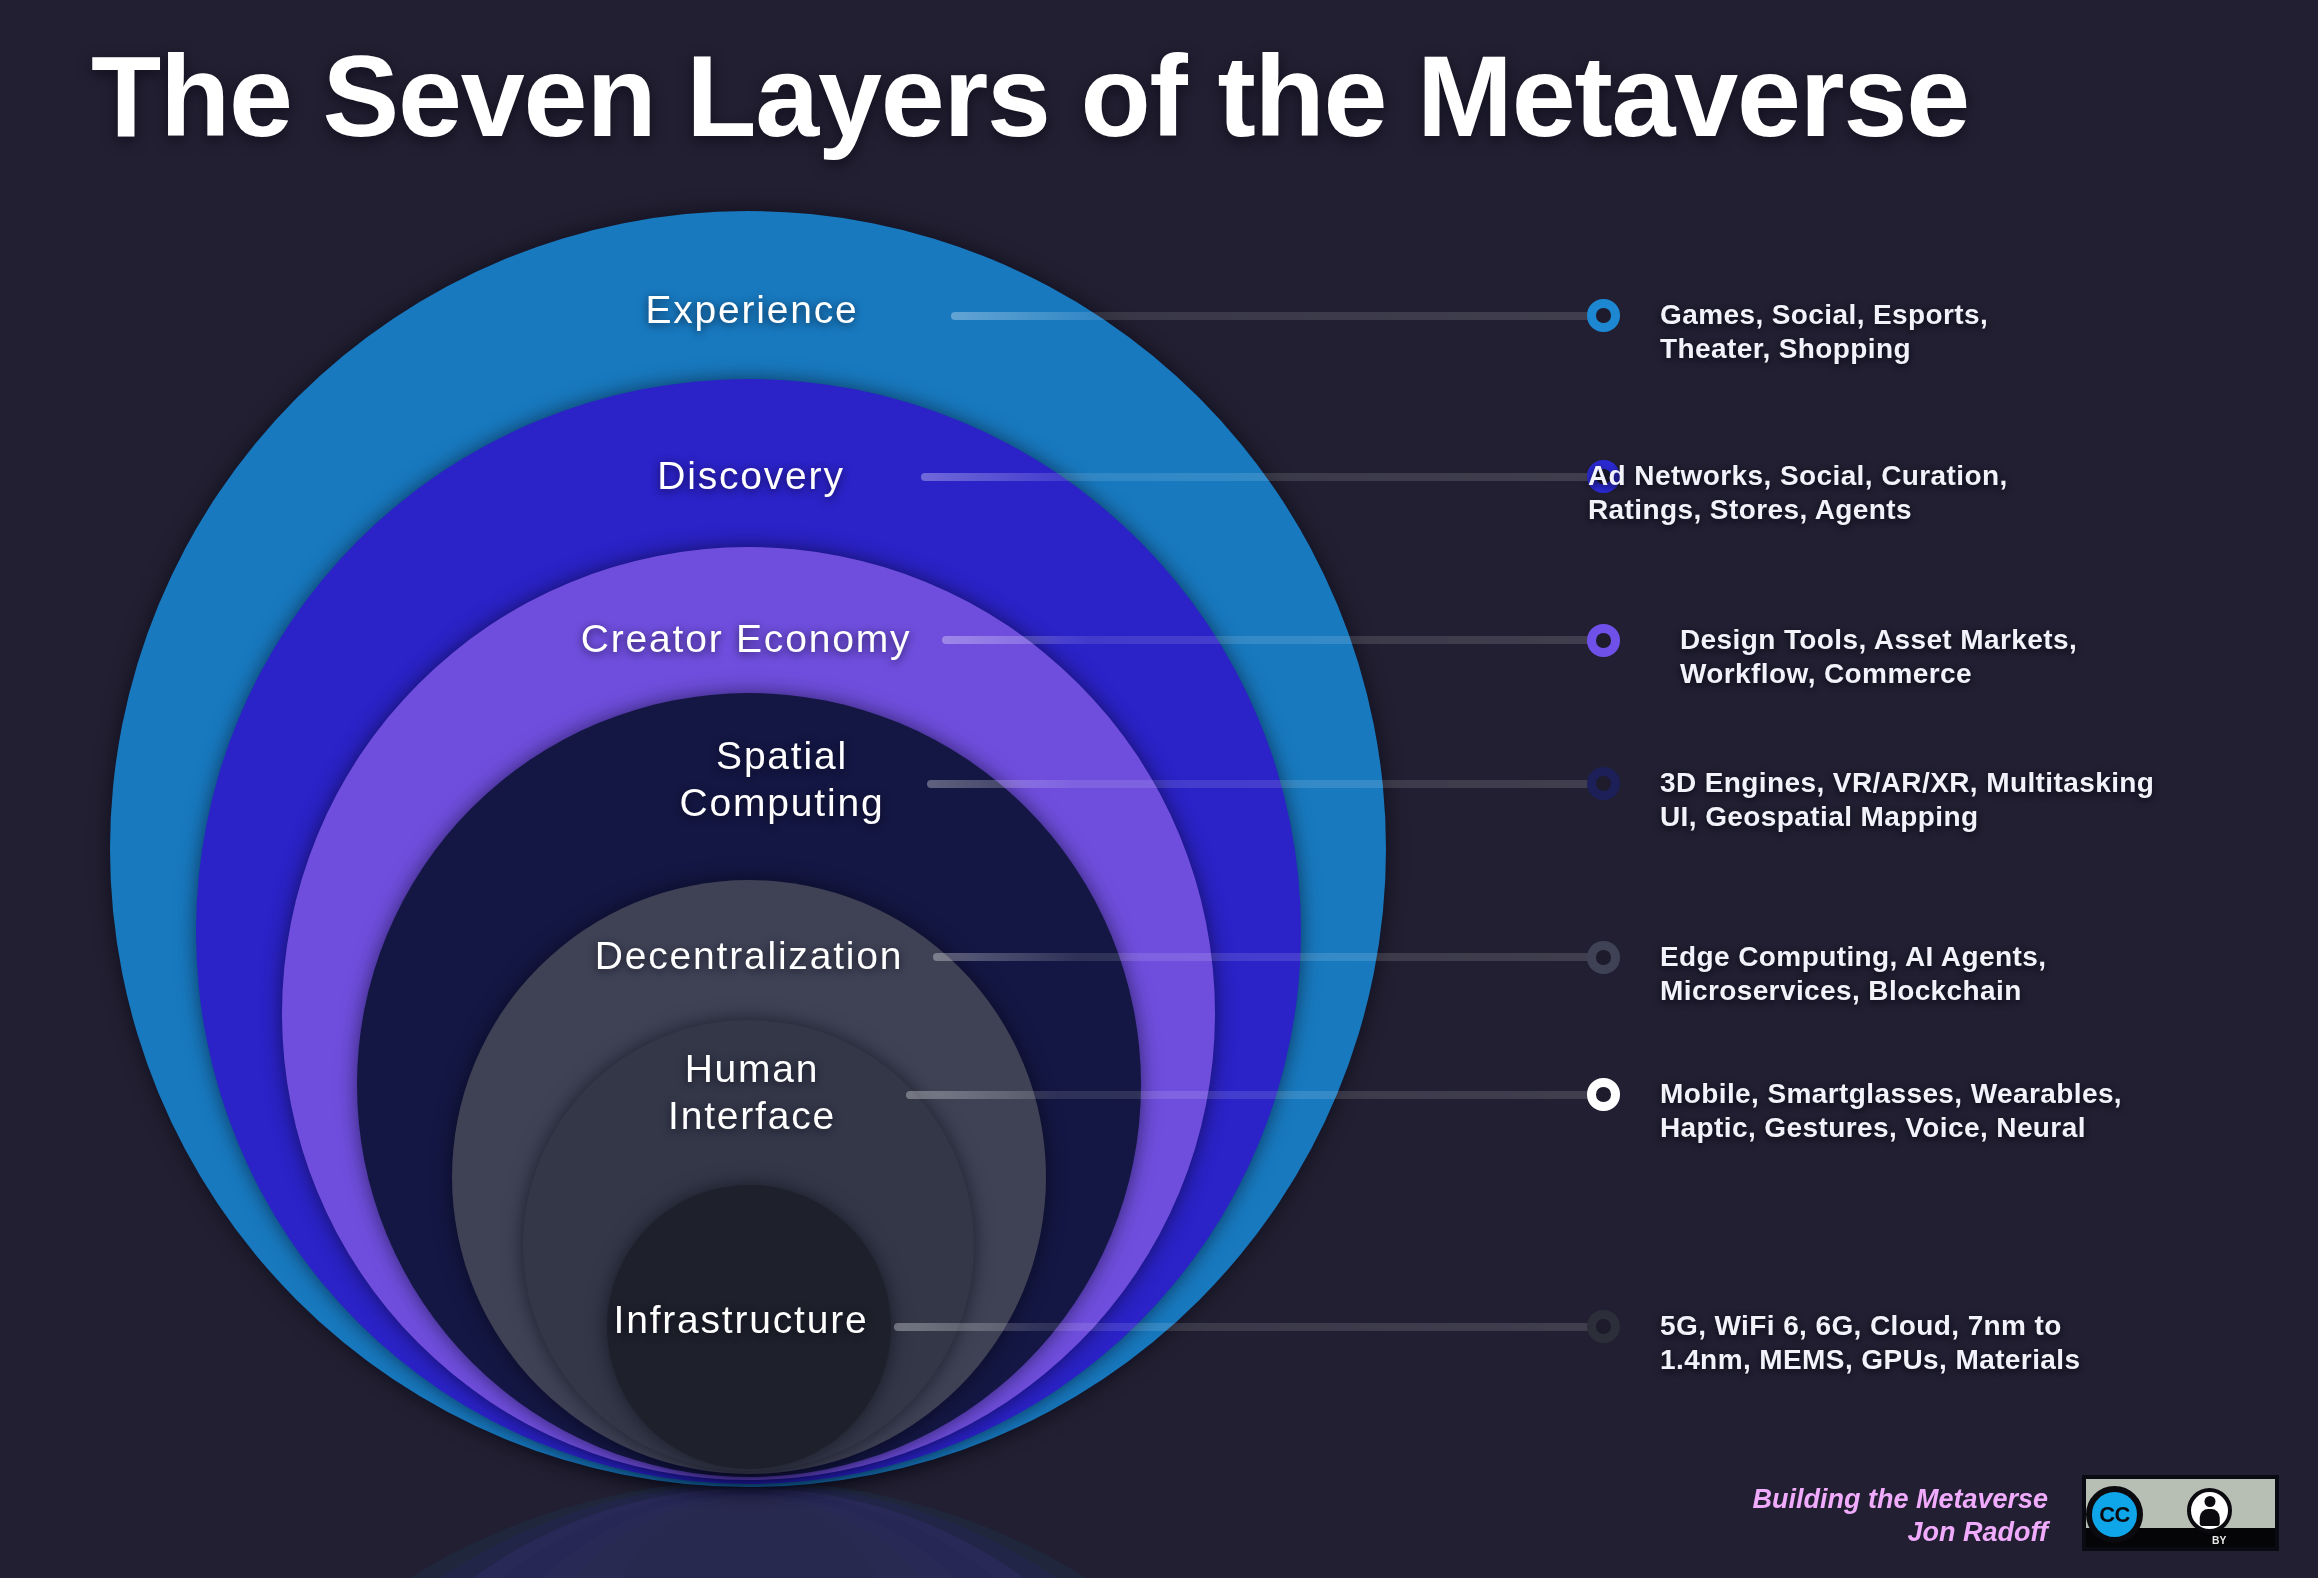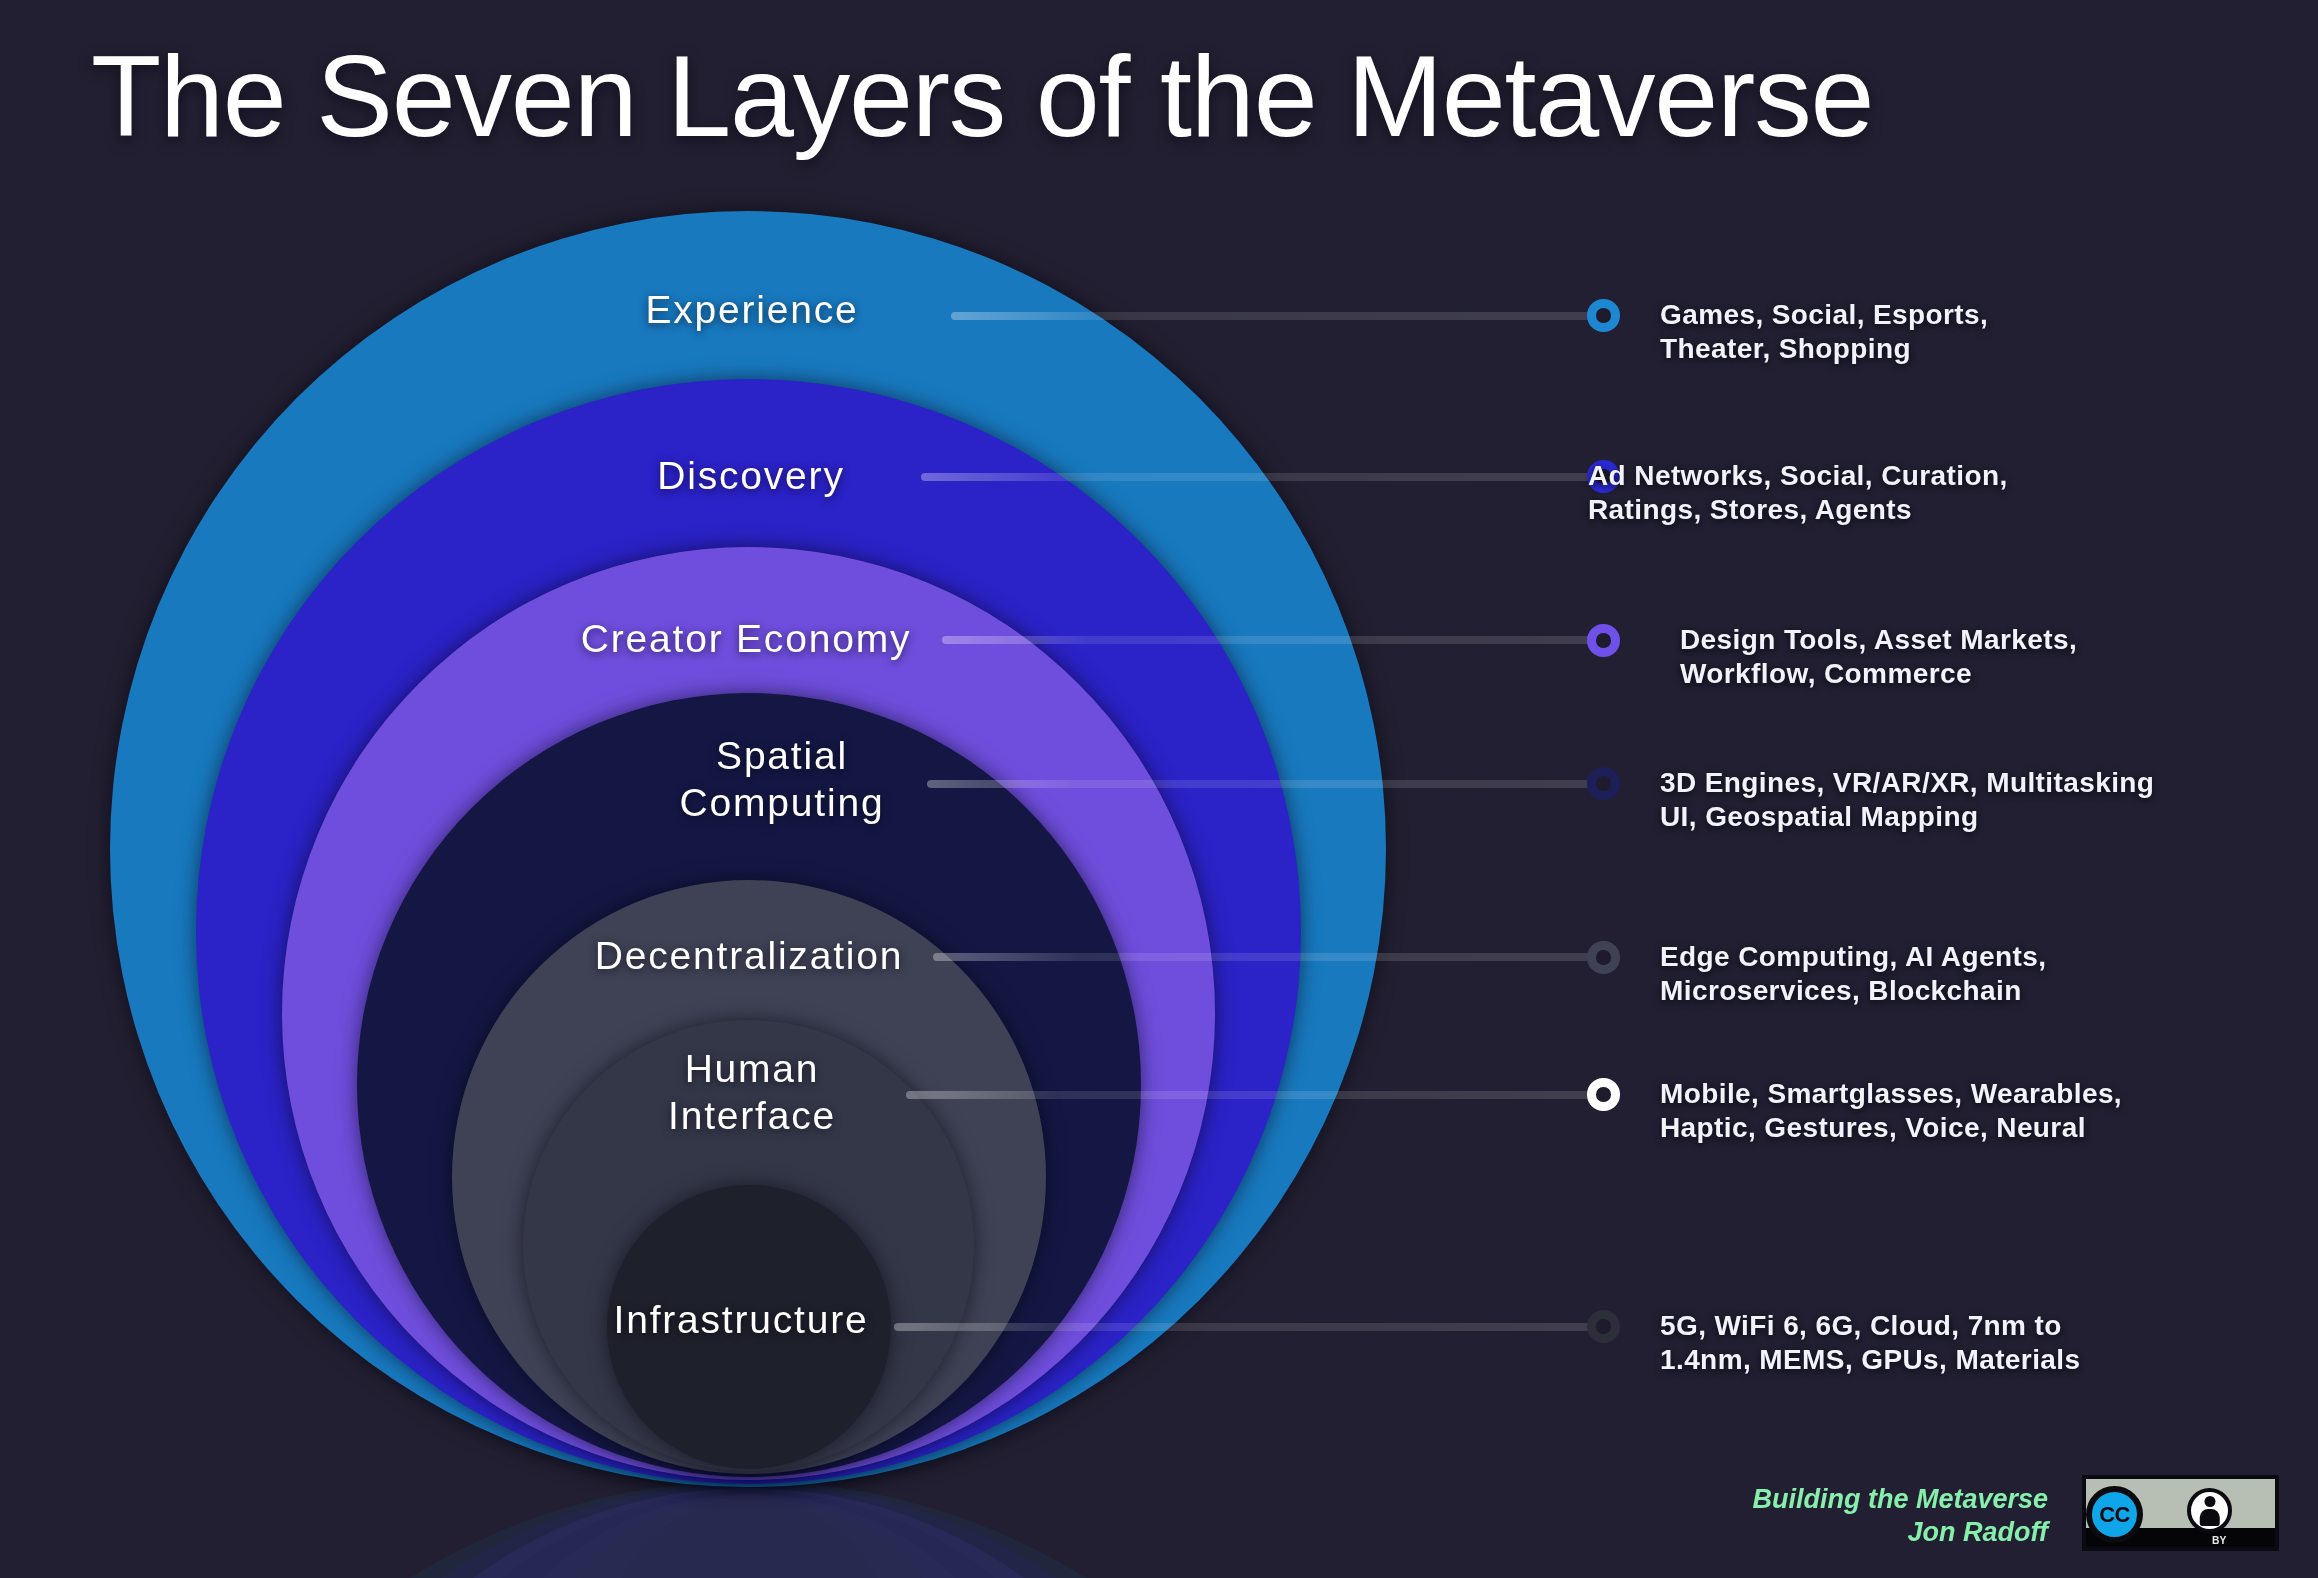--- a/index.html
+++ b/index.html
@@ -8,21 +8,21 @@
     background:#211F31;
     overflow:hidden;
     position:relative;
     font-family:"Liberation Sans","DejaVu Sans",sans-serif;
   }
   #stage{position:absolute;inset:0;}
 
   
   .title{
     position:absolute;left:91px;top:31px;
-    font-size:115px;font-weight:400;letter-spacing:-1.2px;
+    font-size:115px;font-weight:700;letter-spacing:-1.2px;
     color:#ffffff;line-height:130px;white-space:nowrap;
     text-shadow:0 3.6px 13.3px rgba(5,4,14,.55);
     z-index:6;
   }
 
   
   .circle{
     position:absolute;border-radius:50%;
     box-shadow:0 0 20.5px rgba(4,3,12,.55);
   }
@@ -61,21 +61,21 @@
     position:absolute;left:1660px;
     color:#f2f3fa;font-size:28px;font-weight:700;
     letter-spacing:0.4px;line-height:34px;white-space:pre-line;
     text-shadow:0 2.4px 7.2px rgba(6,5,18,.85);
     z-index:4;
   }
 
   
   .credit{
     position:absolute;right:271px;top:1483px;
-    text-align:right;color:#86efac;
+    text-align:right;color:#f0abfc;
     font-size:27px;font-weight:700;font-style:italic;
     line-height:33px;z-index:6;
   }
 
   
   .cc-badge{
     position:absolute;left:2082px;top:1475px;
     width:197px;height:76px;
     background:#b7beb3;
     border:4.2px solid #0a0a12;

